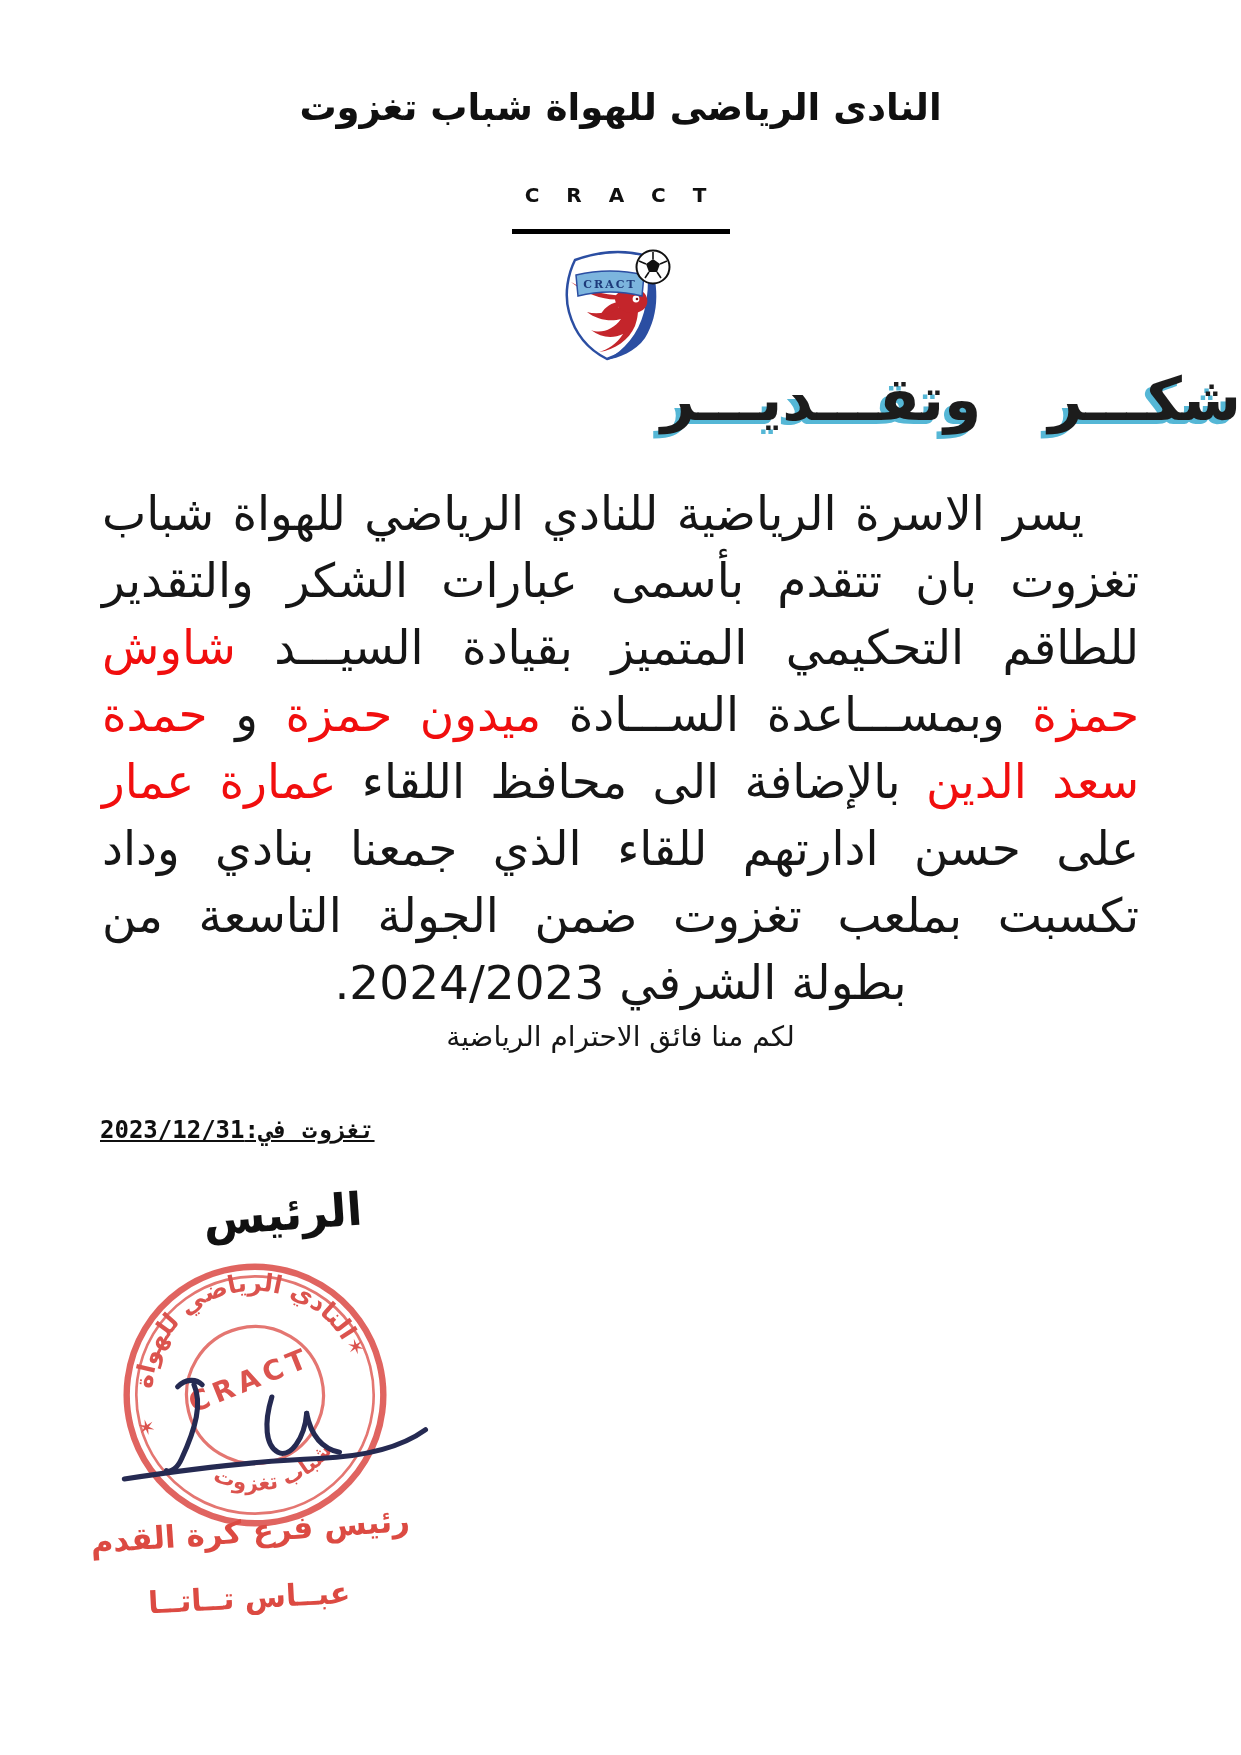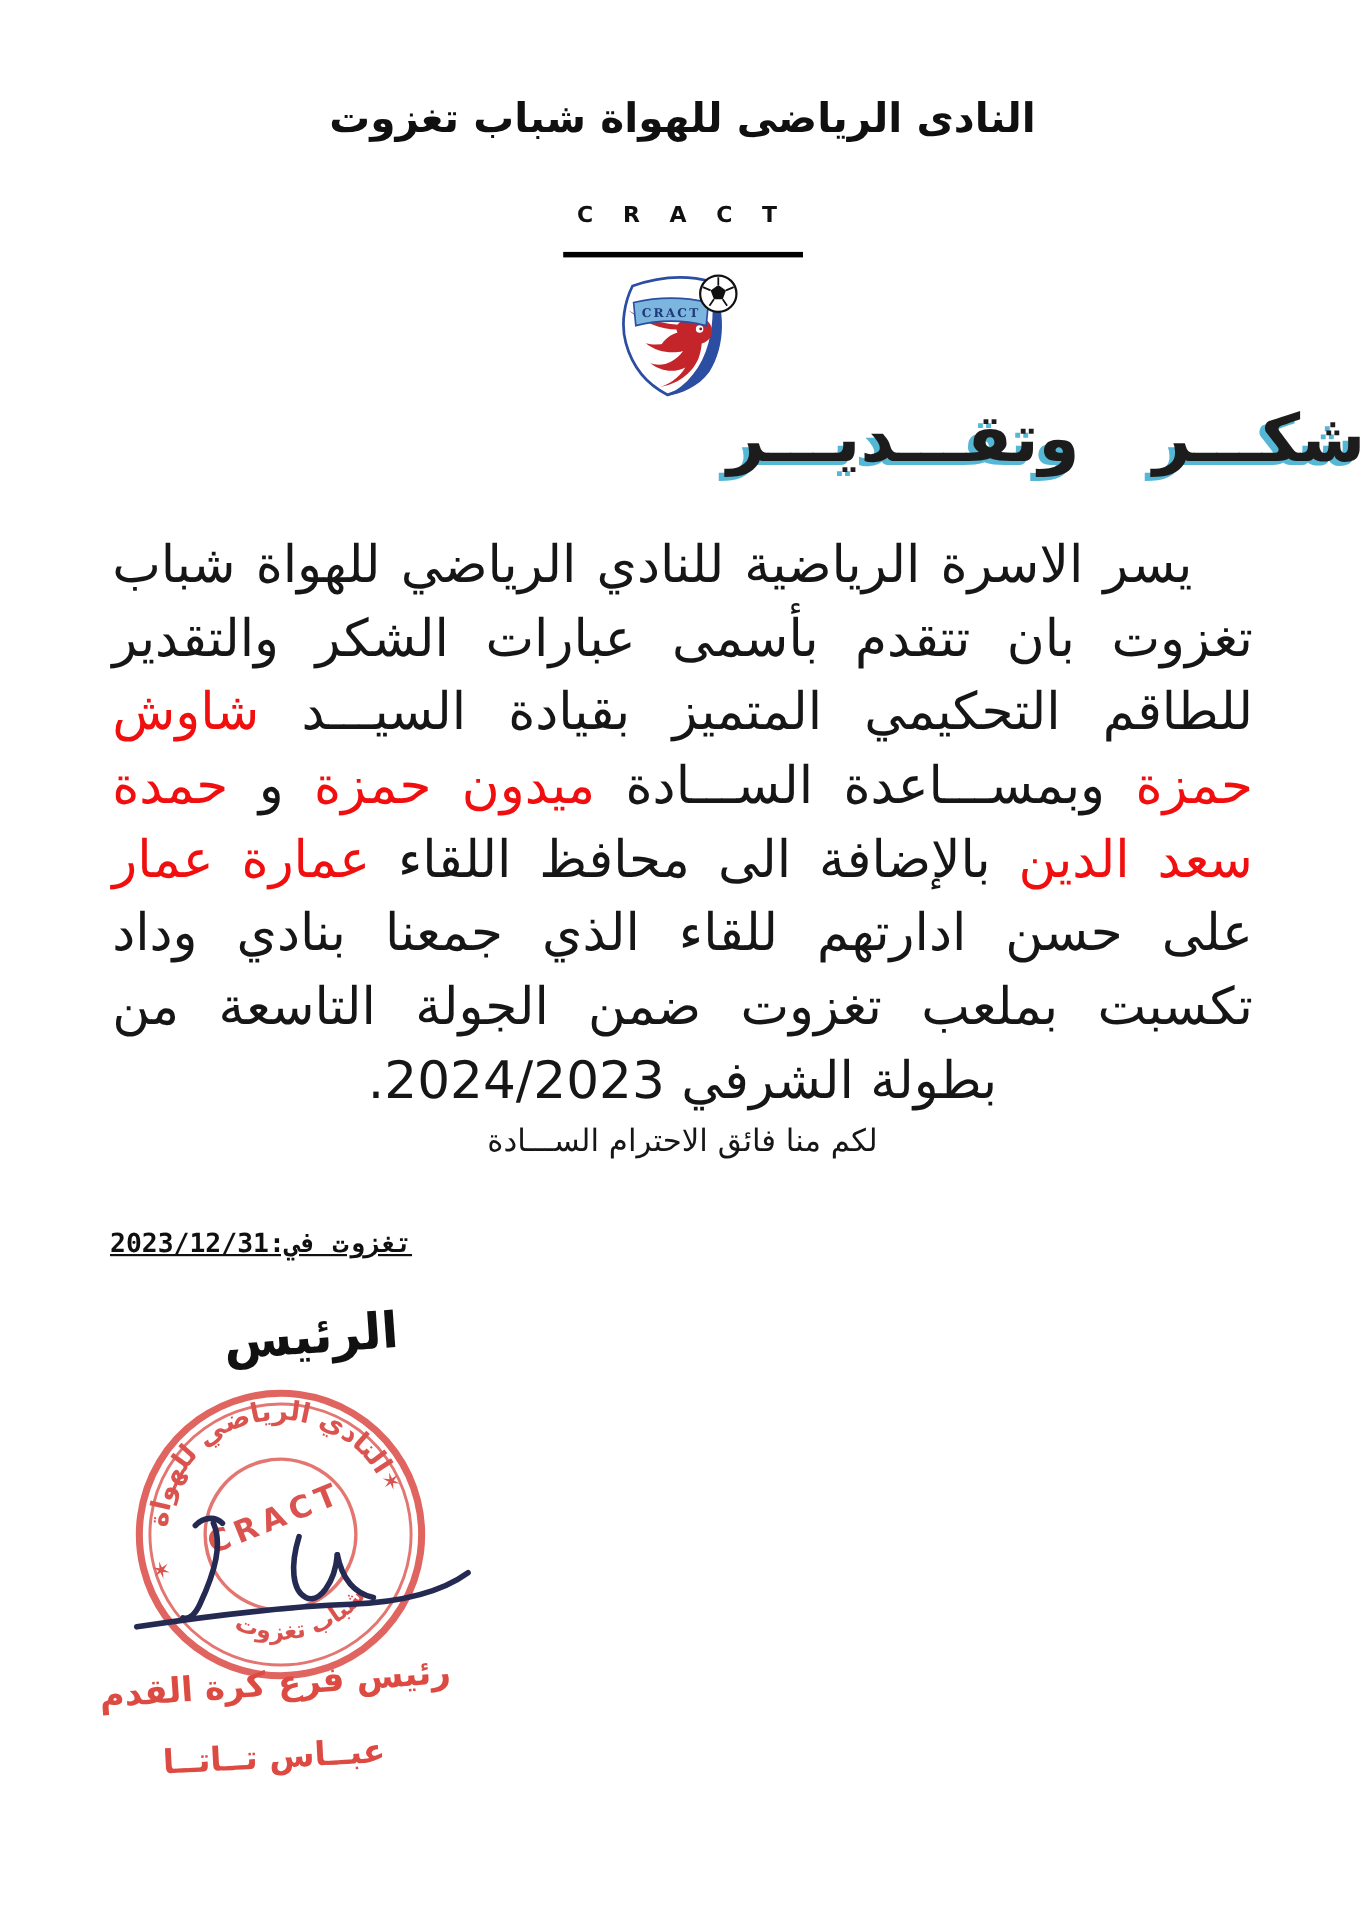--- a/index.html
+++ b/index.html
@@ -121,21 +121,21 @@
       <circle cx="98" cy="21" r="16.5" fill="#ffffff" stroke="#111" stroke-width="2"></circle>
       <path d="M 98,13 L 105,18 L 102,26 L 94,26 L 91,18 Z" fill="#111"></path>
       <path d="M 98,13 L 98,6 M 105,18 L 112,15 M 102,26 L 106,32 M 94,26 L 90,32 M 91,18 L 84,15" stroke="#111" stroke-width="1.6" fill="none"></path>
     </svg>
   </div>
 
   <div class="abs main-title">شكـــر وتقـــديـــر</div>
 
   <p class="abs body-par" dir="rtl"><span>يسر الاسرة الرياضية للنادي الرياضي للهواة شباب تغزوت بان تتقدم بأسمى عبارات الشكر والتقدير للطاقم التحكيمي المتميز بقيادة السيـــد </span><span class="hl" style="color:#f10e0e">شاوش حمزة</span><span> وبمســـاعدة الســـادة </span><span class="hl" style="color:#f10e0e">ميدون حمزة</span><span> و </span><span class="hl" style="color:#f10e0e">حمدة سعد الدين</span><span> بالإضافة الى محافظ اللقاء </span><span class="hl" style="color:#f10e0e">عمارة عمار</span><span> على حسن ادارتهم للقاء الذي جمعنا بنادي وداد تكسبت بملعب تغزوت ضمن الجولة التاسعة من بطولة الشرفي 2024/2023.</span></p>
 
-  <div class="abs closing">لكم منا فائق الاحترام الســـادة</div>
+  <div class="abs closing">لكم منا فائق الاحترام الرياضية</div>
 
   <div class="abs date-line">تغزوت في:2023/12/31</div>
 
   <div class="abs president">الرئيس</div>
 
   <div class="abs stamp">
     <svg viewBox="0 0 260 260" width="278" height="278">
       <defs>
         <path id="arcTop" d="M 36,148 A 96,96 0 1 1 224,148"></path>
         <path id="arcBot" d="M 52,172 A 88,88 0 0 0 208,172"></path>

